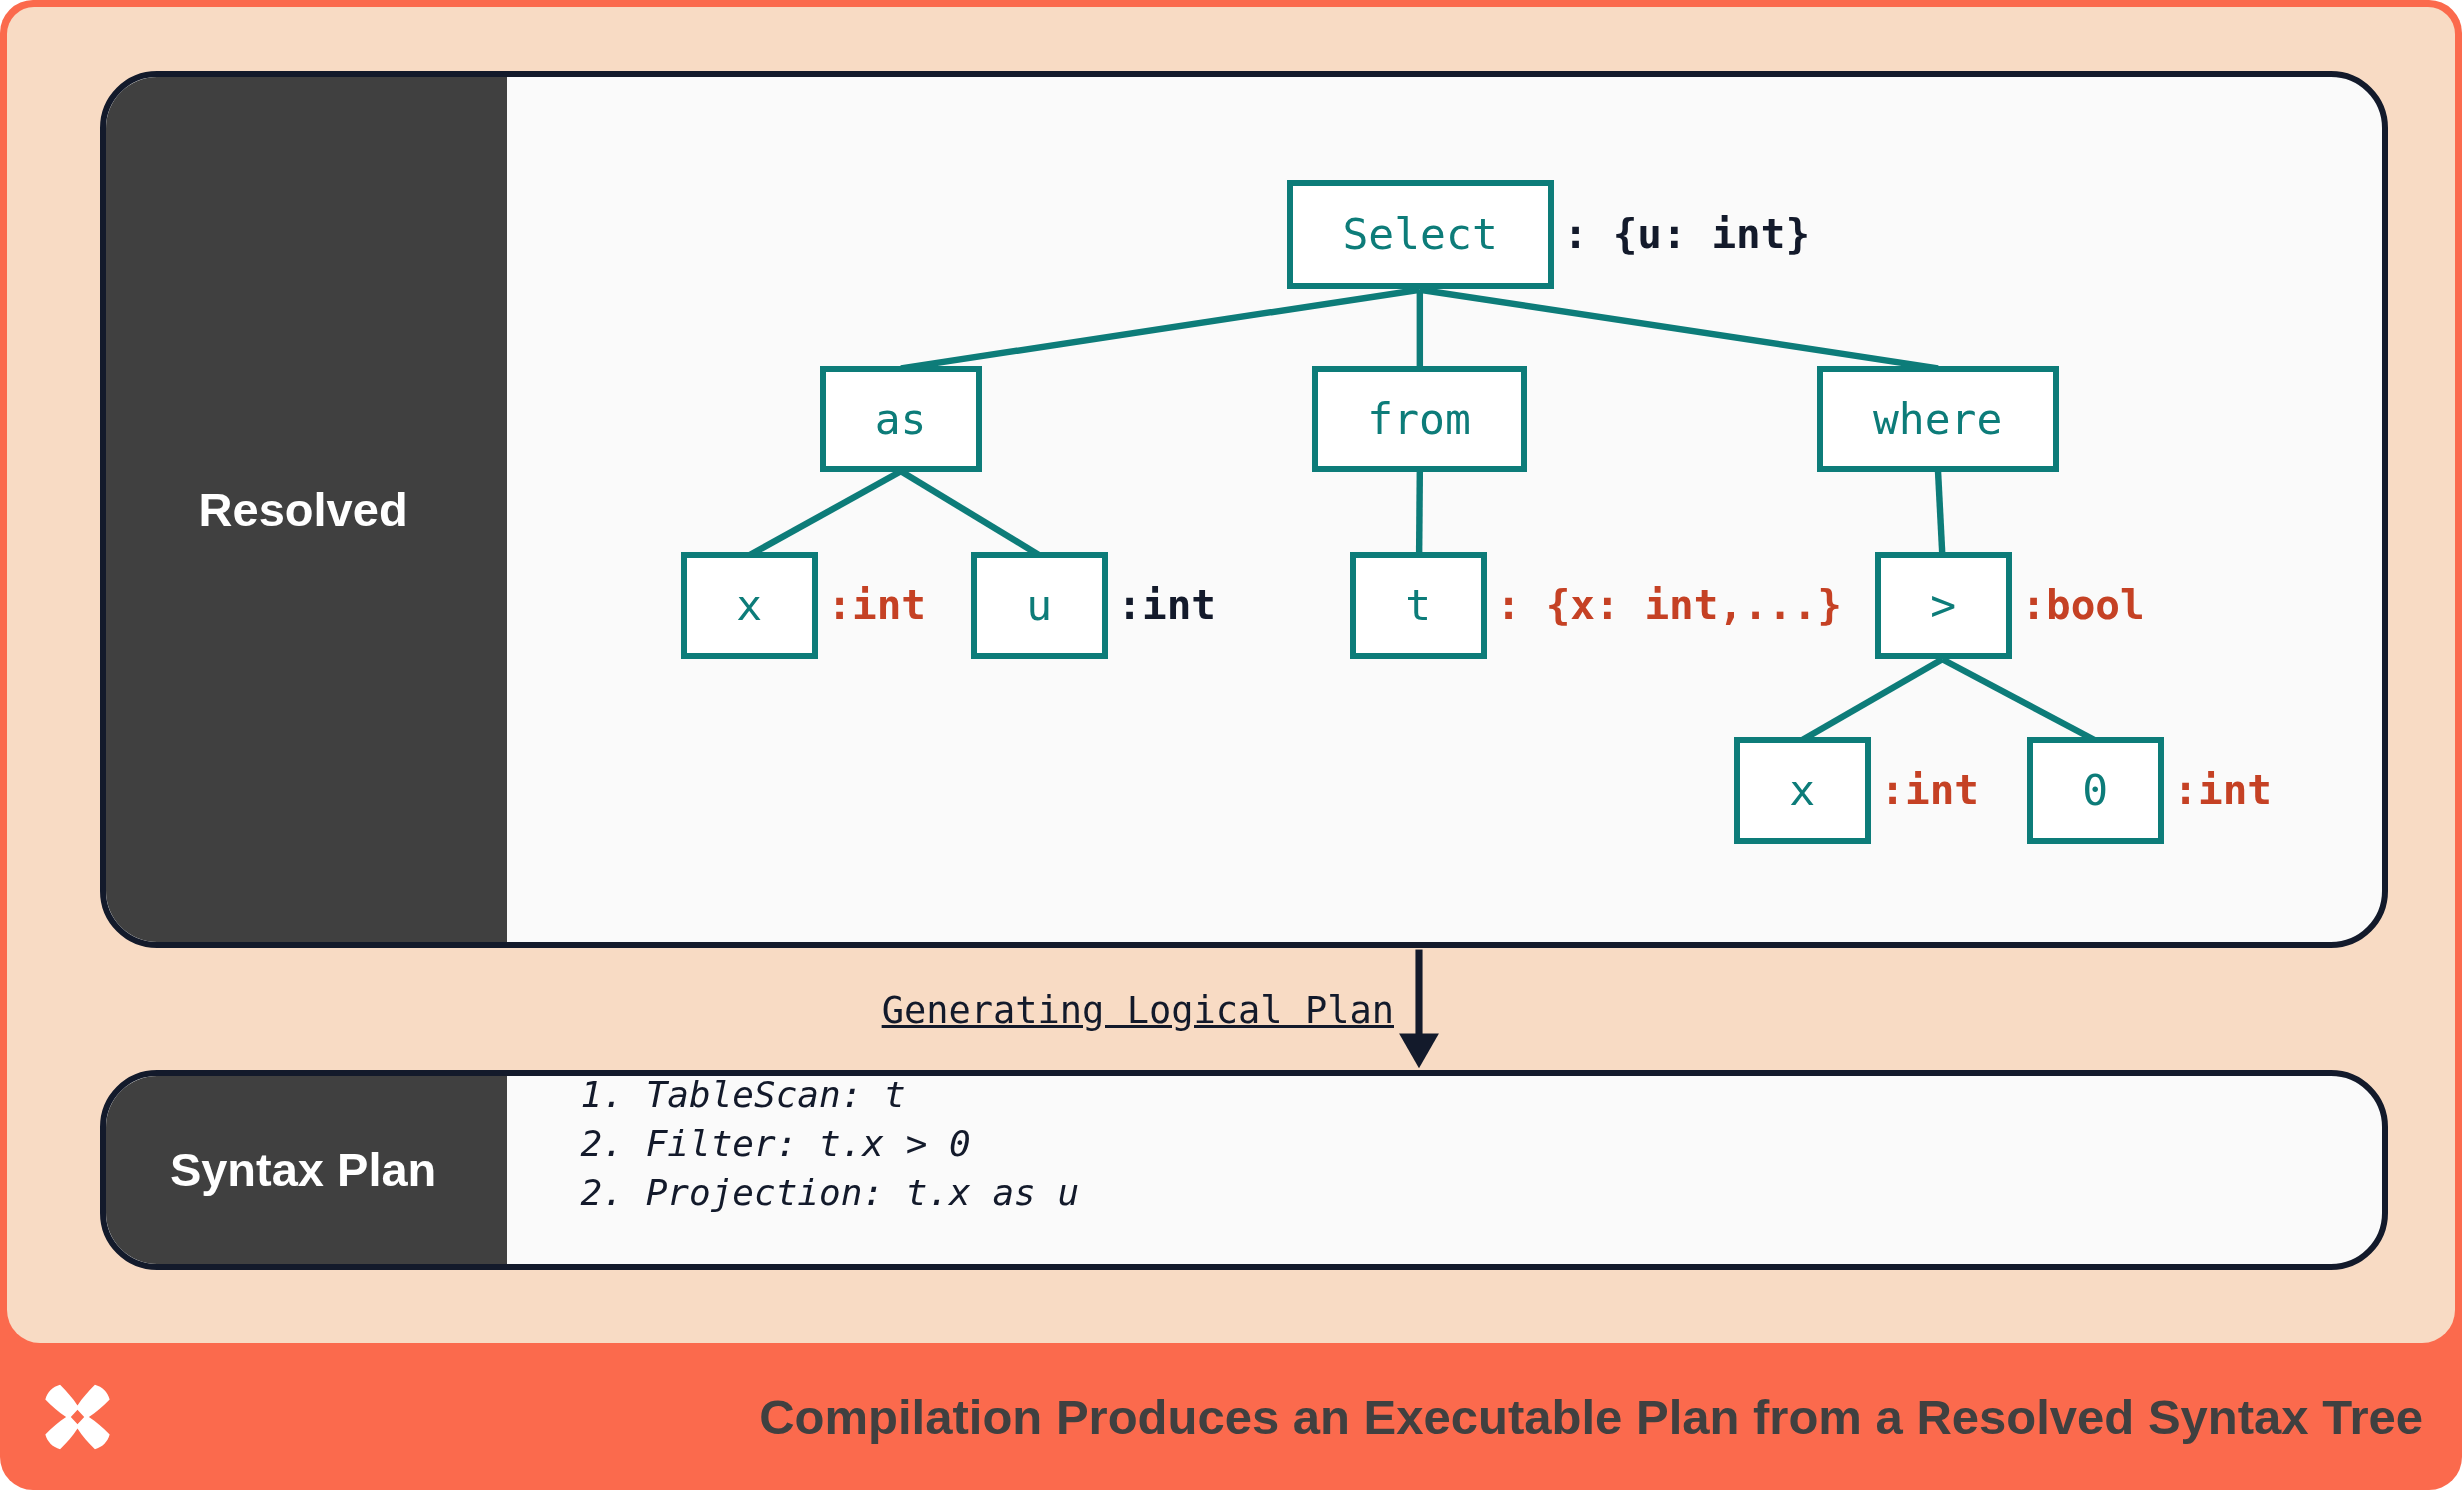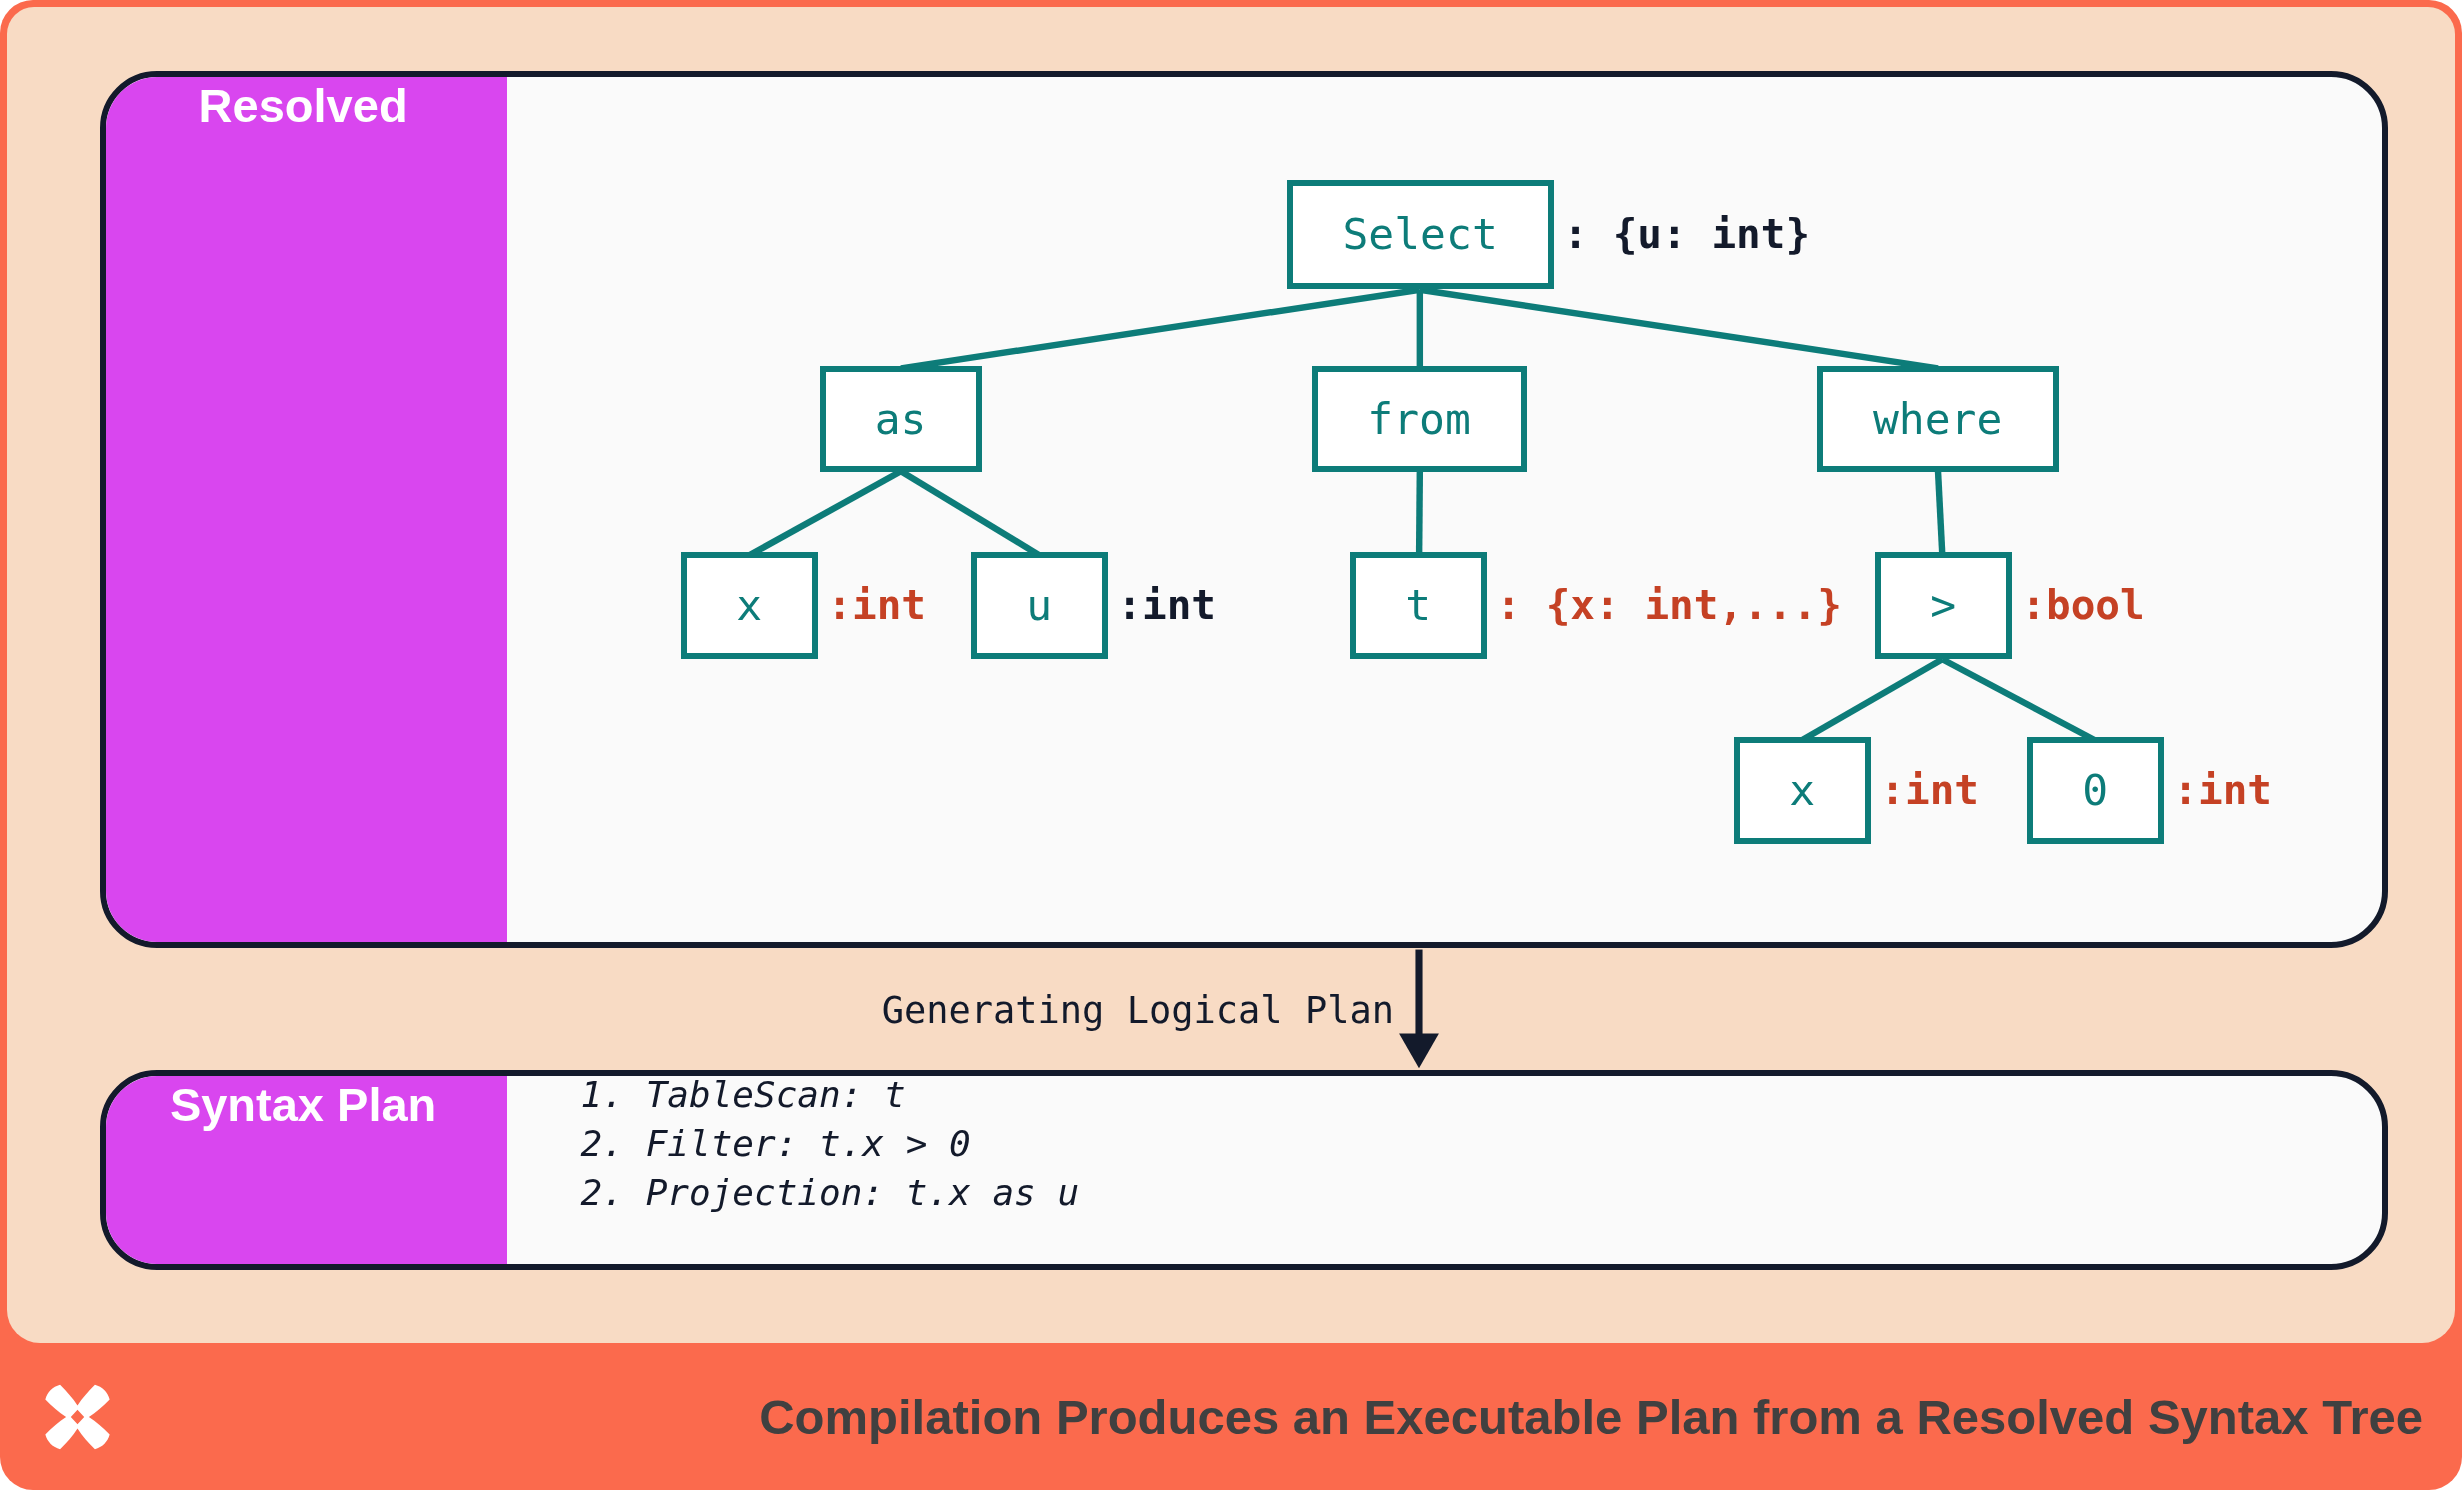--- a/index.html
+++ b/index.html
@@ -18,22 +18,22 @@
   .panel{
     position:absolute;left:100px;width:2288px;background:#FAFAFA;
     border:6.4px solid #131A2B;border-radius:57px;overflow:hidden;
     box-sizing:border-box;
   }
   .panel-top{top:71px;height:877px;}
   .panel-bottom{top:1070px;height:200px;}
   .layer-top{position:absolute;left:-6.4px;top:-6.4px;width:2288px;height:877px;}
   .layer-bottom{position:absolute;left:-6.4px;top:-6.4px;width:2288px;height:200px;}
   .sidebar{
-    position:absolute;left:0;top:0;height:100%;width:407px;background:#d946ef;
-    display:flex;align-items:flex-start;justify-content:center;text-align:center;
+    position:absolute;left:0;top:0;height:100%;width:407px;background:#404040;
+    display:flex;align-items:center;justify-content:center;text-align:center;
     border-radius:51px 0 0 51px;
   }
   .sidebar-label{
     color:#FFFFFF;font-weight:700;font-size:47px;line-height:69px;
   }
   
   .edges{position:absolute;left:0;top:0;}
   .node{
     position:absolute;background:#FFFFFF;border:6.4px solid #0D7C79;
     box-sizing:border-box;display:flex;align-items:center;justify-content:center;
@@ -46,21 +46,21 @@
   }
   .t-red{color:#C54124;}
   .t-dark{color:#131A2B;}
   
   .transition{
     position:absolute;left:100px;top:949px;width:2288px;height:122px;
   }
   .transition-label{
     position:absolute;left:0;top:0;width:1294px;height:122px;
     display:flex;align-items:center;justify-content:flex-end;
-    font-family:"DejaVu Sans Mono",monospace;font-size:37px;color:#131A2B;
+    font-family:"DejaVu Sans Mono",monospace;font-size:37px;color:#131A2B;text-decoration:underline;
   }
   .arrow-svg{position:absolute;left:1287px;top:0;}
   
   .steps{
     position:absolute;left:407px;top:0;right:0;height:100%;
     display:flex;flex-direction:column;justify-content:flex-start;
     padding-left:74px;box-sizing:border-box;
     font-family:"DejaVu Sans Mono",monospace;font-size:36px;line-height:49px;
     color:#131A2B;
     font-style:italic;

